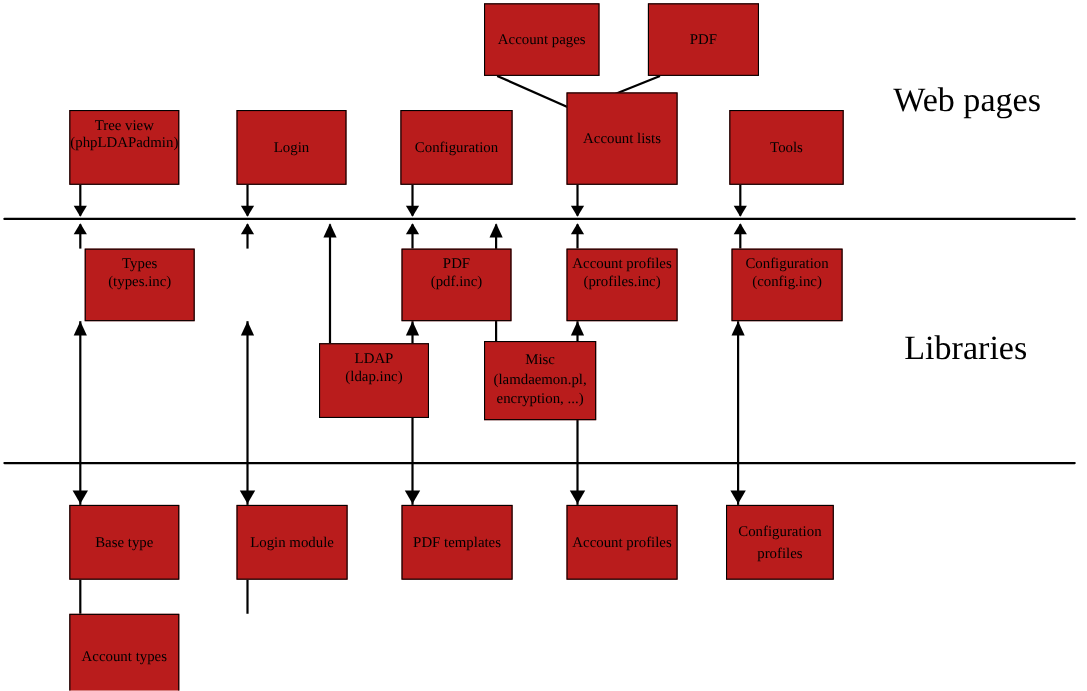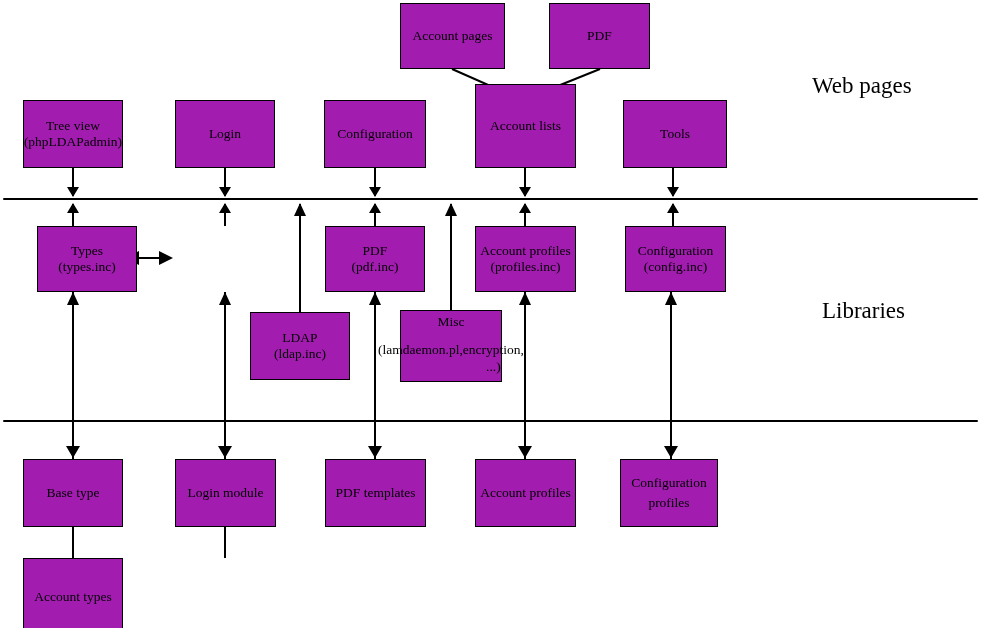--- a/index.html
+++ b/index.html
@@ -5,29 +5,29 @@
   html,body{margin:0;padding:0;background:#fff;}
   .stage{
     position:relative;width:988px;height:628px;background:#ffffff;
     font-family:"Liberation Serif", serif;color:#000;overflow:hidden;
   }
   svg.wires{position:absolute;left:0;top:0;}
   svg.wires line{stroke:#000;stroke-width:2;}
   svg.wires polygon{fill:#000;stroke:none;}
   .box{
     position:absolute;box-sizing:border-box;
-    border:1px solid #000;background:#a21caf;
+    border:1px solid #000;background:#b91c1c;
     display:flex;flex-direction:column;align-items:center;justify-content:center;
-    text-align:center;font-size:13.5px;line-height:1.2;
+    text-align:center;font-size:13.5px;line-height:1.2;margin-left:40px;
   }
-  .box.multi{justify-content:center;padding:5px 0;}
-  .box.misc{justify-content:space-between;padding:3px 0 5px;}
-  .misc-sub{display:flex;line-height:1.3;}
+  .box.multi{justify-content:flex-start;padding:5px 0;}
+  .box.misc{justify-content:center;padding:3px 0 5px;}
+  .misc-sub{display:flex;flex-direction:column;line-height:1.3;}
   .box.tight{line-height:1.45;}
-  .slabel{position:absolute;font-size:23px;white-space:nowrap;}
+  .slabel{position:absolute;font-size:31px;white-space:nowrap;}
 </style>
 </head>
 <body>
 
 <div class="stage">
 
   <svg class="wires" width="988" height="628" viewBox="0 0 988 628">
 
     <line x1="4" y1="199" x2="977" y2="199" stroke-width="7" stroke-linecap="round"></line>
     <line x1="4" y1="421" x2="977" y2="421" stroke-width="7" stroke-linecap="round"></line>

